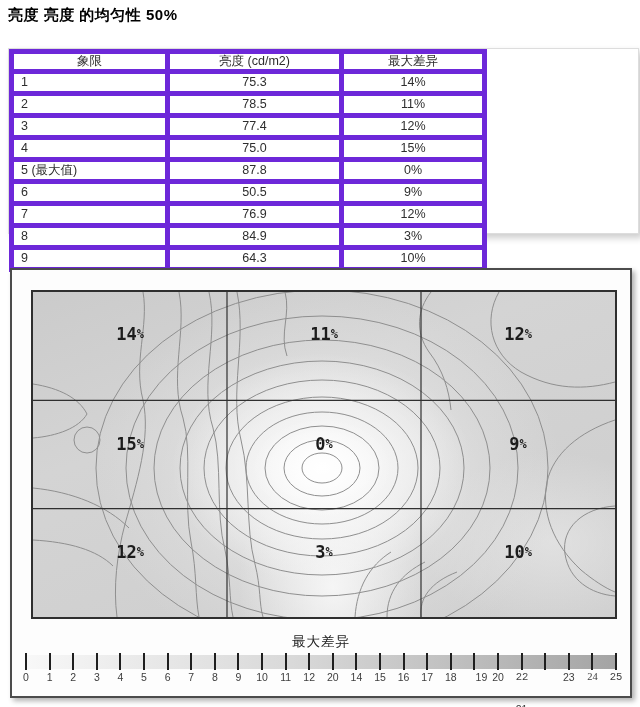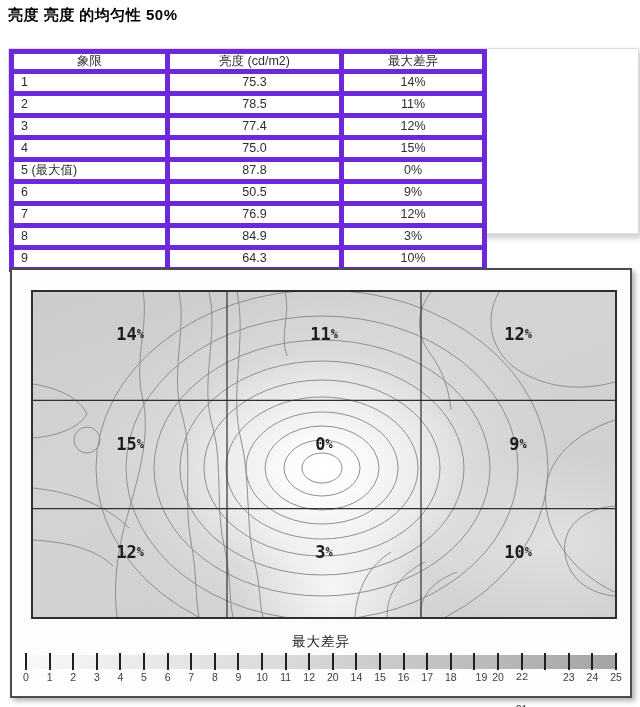--- a/index.html
+++ b/index.html
@@ -253,17 +253,17 @@
         <div class="tick-num" style="left: 330.4px;">14</div>
         <div class="tick-num" style="left: 354px;">15</div>
         <div class="tick-num" style="left: 377.6px;">16</div>
         <div class="tick-num" style="left: 401.2px; text-align: right;">17</div>
         <div class="tick-num" style="left: 424.8px;">18</div>
         <div class="tick-num" style="left: 448.4px; margin-left: 7px;">19</div>
         <div class="tick-num" style="left: 472px;">20</div>
         <div class="tick-num" style="left: 495.6px; margin-top: 32px;">21</div>
         <div class="tick-num" style="left: 496px; font-family: Liberation Mono, monospace;">22</div>
         <div class="tick-num" style="left: 542.8px;">23</div>
-        <div class="tick-num" style="left: 566.4px;">24</div>
-        <div class="tick-num" style="left: 590px;">25</div>
+        <div class="tick-num" style="left: 566.4px; font-family: Liberation Serif, serif;">24</div>
+        <div class="tick-num" style="left: 590px; font-family: Liberation Mono, monospace;">25</div>
       </div>
   </div>
 </div>
 
 </body></html>

